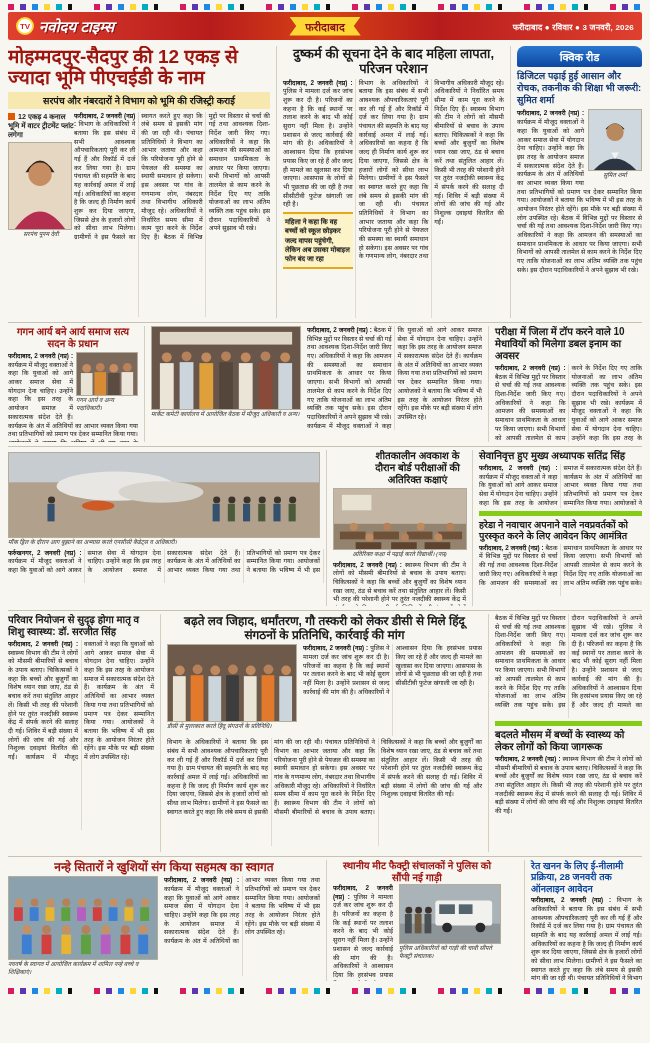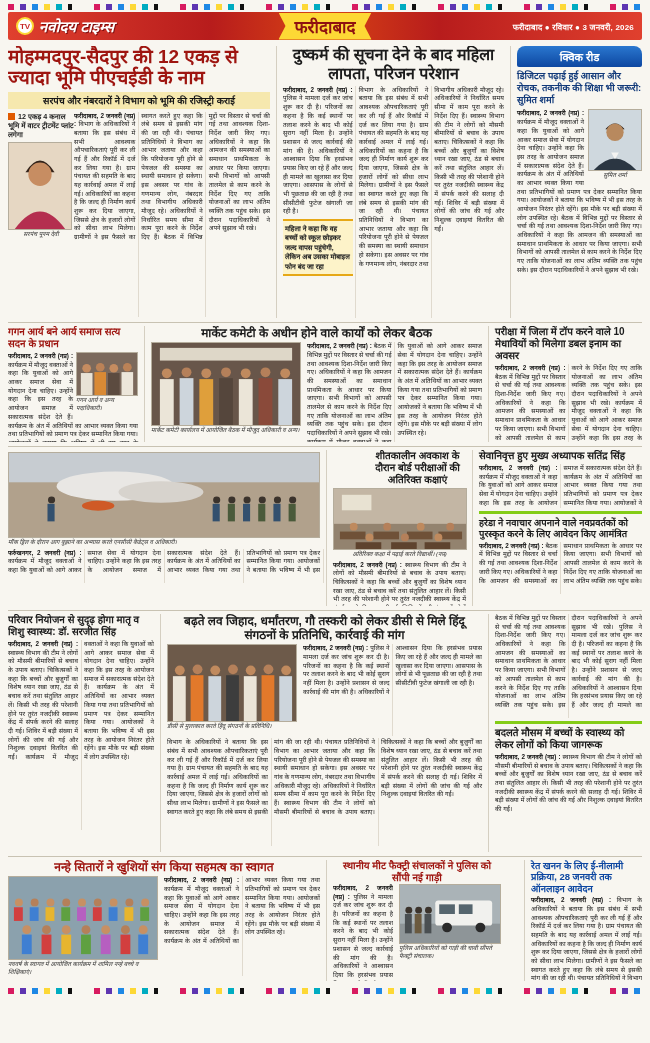--- a/index.html
+++ b/index.html
@@ -25,36 +25,36 @@
     display:flex; align-items:center; justify-content:space-between; padding:0 8px; color:#fff;
   }
   .brand{ display:flex; align-items:center; gap:5px; }
   .logo-circle{
     width:18px; height:18px; border-radius:50%; background:#fff; border:2px solid #fdd835;
     color:#c62828; font-size:8px; font-weight:bold; display:flex; align-items:center; justify-content:center;
   }
   .brand-name{ font-size:15px; font-weight:bold; font-style:italic; text-shadow:1px 1px 0 #7f0f0f; }
   .city-badge{
     position:absolute; left:50%; transform:translateX(-50%);
-    background:#fdd835; color:#8e1111; font-weight:bold; font-size:17px; padding:2px 16px;
+    background:#fdd835; color:#8e1111; font-weight:bold; font-size:11px; padding:2px 16px;
     clip-path:polygon(0 0,100% 0,calc(100% - 7px) 50%,100% 100%,0 100%,7px 50%);
   }
   .date-info{ font-size:8px; font-weight:bold; letter-spacing:.2px; }
 
   .row{ display:flex; border-bottom:1px solid #c8c2b2; padding:3px 0 4px 0; overflow:hidden; }
   .row > article, .row > .stack { padding:0 6px; overflow:hidden; }
   .row > :first-child{ padding-left:0; }
   .row > :last-child{ padding-right:0; }
   .row > * + *{ border-left:1px solid #d5cfc1; }
 
   .rowA{ height:280px; } .rowB{ height:124px; } .rowC{ height:164px; }
   .rowD{ height:246px; } .rowE{ height:128px; border-bottom:none; }
 
   .h-lead{ font-size:19px; line-height:1.12; font-weight:bold; color:#9e1510; }
-  .h-xl{ font-size:16px; line-height:1.18; font-weight:bold; text-align:center; }
+  .h-xl{ font-size:13px; line-height:1.18; font-weight:bold; text-align:center; }
   .h-lg{ font-size:12px; line-height:1.18; font-weight:bold; text-align:center; }
   .h-md{ font-size:10px; line-height:1.2; font-weight:bold; }
   .h-sm{ font-size:9.5px; line-height:1.2; font-weight:bold; }
   .maroon{ color:#9e1510; } .blueh{ color:#0d47a1; }
 
   .subhead{
     background:#f6e8ae; font-size:9.5px; font-weight:bold; text-align:center;
     padding:2px 3px; margin:3px 0; color:#161616;
   }
   .body{ font-size:6.3px; line-height:1.38; text-align:justify; color:#222; }
@@ -96,21 +96,21 @@
   .p-market{ width:150px; height:84px; }
   .p-ncc{ width:100%; height:86px; margin-top:2px; }
   .p-winter{ width:134px; height:62px; margin:2px auto 0 auto; }
   .pw-hindu{ width:130px; flex:0 0 130px; }
   .p-hindu{ width:130px; height:78px; }
   .pw-kids{ width:150px; flex:0 0 150px; }
   .p-kids{ width:150px; height:84px; }
   .pw-meat{ width:102px; flex:0 0 102px; }
   .p-meat{ width:102px; height:60px; }
 
-  .stack > article + article{ border-top:3px solid #84cc16; margin-top:3px; padding-top:3px; }
+  .stack > article + article{ border-top:5px solid #84cc16; margin-top:3px; padding-top:3px; }
   .kicker{ color:#c62828; font-size:7.2px; font-weight:bold; line-height:1.3; margin:2px 0; }
   .mt2{ margin-top:2px; } .mb2{ margin-bottom:2px; }
 </style>
 </head>
 <body>
 
 <div class="page">
 
   <div class="dots"></div>
 
@@ -179,21 +179,21 @@
       <div class="body">
         <b class="dl">फरीदाबाद, 2 जनवरी (नप्र) :</b>
         <span>कार्यक्रम में मौजूद वक्ताओं ने कहा कि युवाओं को आगे आकर समाज सेवा में योगदान देना चाहिए। उन्होंने कहा कि इस तरह के आयोजन समाज में सकारात्मक संदेश देते हैं। कार्यक्रम के अंत में अतिथियों का आभार व्यक्त किया गया तथा प्रतिभागियों को प्रमाण पत्र देकर सम्मानित किया गया। आयोजकों ने बताया कि भविष्य में भी इस तरह के आयोजन निरंतर होते रहेंगे। इस मौके पर बड़ी संख्या में लोग उपस्थित रहे।</span>
         <span>बैठक में विभिन्न मुद्दों पर विस्तार से चर्चा की गई तथा आवश्यक दिशा-निर्देश जारी किए गए। अधिकारियों ने कहा कि आमजन की समस्याओं का समाधान प्राथमिकता के आधार पर किया जाएगा। सभी विभागों को आपसी तालमेल से काम करने के निर्देश दिए गए ताकि योजनाओं का लाभ अंतिम व्यक्ति तक पहुंच सके। इस दौरान पदाधिकारियों ने अपने सुझाव भी रखे।</span>
       </div>
     </article>
   </section>
 
   <section class="row rowB">
     <article style="flex:0 0 136px;">
-      <h3 class="h-md maroon mb2" style="">गगन आर्य बने आर्य समाज सत्य सदन के प्रधान</h3>
+      <h3 class="h-md maroon mb2" style="text-align:center;">गगन आर्य बने आर्य समाज सत्य सदन के प्रधान</h3>
       <div class="g-photowrap">
         <div class="photo p-gagan">
           <svg viewBox="0 0 62 44" preserveAspectRatio="none">
             <rect width="62" height="44" fill="#7b695c"></rect>
             <circle cx="10" cy="16" r="4.5" fill="#c58c60"></circle>
               <rect x="4" y="21" width="12" height="23" fill="#e9e3d6"></rect>
             <circle cx="24" cy="15" r="4.5" fill="#bb8257"></circle>
               <rect x="18" y="20" width="12" height="24" fill="#d98a35"></rect>
             <circle cx="38" cy="16" r="4.5" fill="#c58c60"></circle>
               <rect x="32" y="21" width="12" height="23" fill="#5c4b40"></rect>
@@ -203,21 +203,20 @@
         </div>
         <div class="caption">गगन आर्य व अन्य पदाधिकारी।</div>
       </div>
       <div class="body">
         <b class="dl">फरीदाबाद, 2 जनवरी (नप्र) :</b>
         <span>कार्यक्रम में मौजूद वक्ताओं ने कहा कि युवाओं को आगे आकर समाज सेवा में योगदान देना चाहिए। उन्होंने कहा कि इस तरह के आयोजन समाज में सकारात्मक संदेश देते हैं। कार्यक्रम के अंत में अतिथियों का आभार व्यक्त किया गया तथा प्रतिभागियों को प्रमाण पत्र देकर सम्मानित किया गया। आयोजकों ने बताया कि भविष्य में भी इस तरह के आयोजन निरंतर होते रहेंगे। इस मौके पर बड़ी संख्या में लोग उपस्थित रहे।</span>
       </div>
     </article>
 
     <article style="flex:1;">
-      <h2 class="h-lg mb2">मार्केट कमेटी के अधीन होने वाले कार्यों को लेकर बैठक</h2>
       <div class="split">
         <div class="pw-market">
           <div class="photo p-market">
             <svg viewBox="0 0 150 84" preserveAspectRatio="none">
               <rect width="150" height="84" fill="#68564a"></rect>
               <rect x="8" y="5" width="134" height="13" fill="#ded7c8"></rect>
               <circle cx="15" cy="31" r="5" fill="#c08a5e"></circle>
                 <rect x="8" y="37" width="14" height="47" fill="#ebe5d8"></rect>
               <circle cx="35" cy="30" r="5" fill="#b5805a"></circle>
                 <rect x="28" y="36" width="14" height="48" fill="#cdd5dc"></rect>

